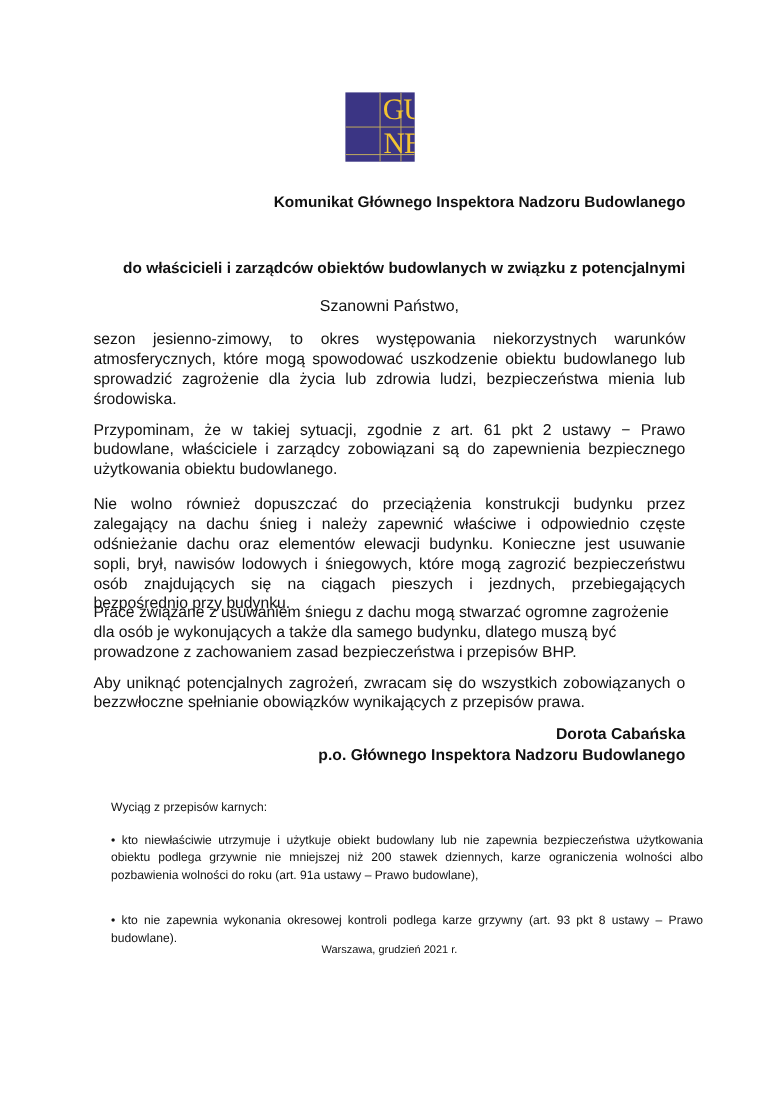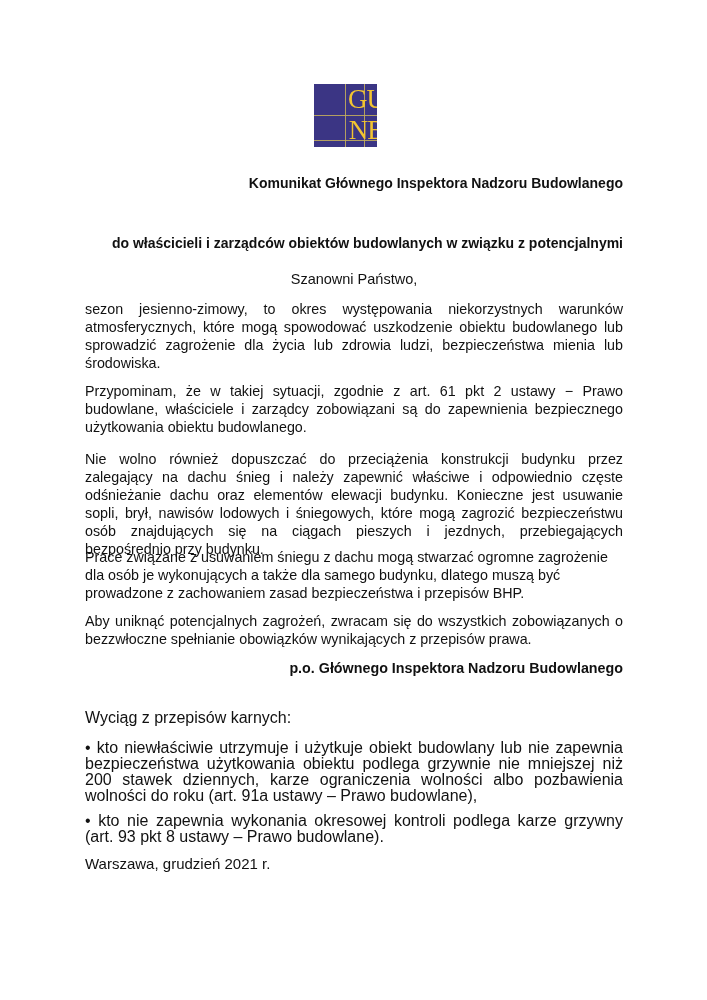--- a/index.html
+++ b/index.html
@@ -15,25 +15,25 @@
            font-weight: bold; font-size: 14px; line-height: 19px; }
   .t1 { top: 174px; }
   .t2 { top: 202px; margin-top: 32px; }
   .salut { position: absolute; left: 85px; width: 538px; top: 270px;
            text-align: center; font-size: 14.5px; line-height: 18px; }
   .p { position: absolute; left: 85px; width: 538px; font-size: 14.3px;
        line-height: 18px; text-align: justify; margin: 0; }
   .p.left { text-align: left; }
   .sig { position: absolute; left: 85px; width: 538px; text-align: right;
          font-weight: bold; font-size: 14.3px; line-height: 19px; }
-  .small { position: absolute; left: 85px; width: 538px; font-size: 16px;
-           line-height: 16px; text-align: justify; margin: 0; }
+  .small { position: absolute; left: 85px; width: 538px; font-size: 11px;
+           line-height: 16px; text-align: justify; margin: 16px; }
   .small.left { text-align: left; }
-  .date { position: absolute; left: 85px; width: 538px; text-align: left;
-          font-size: 15px; line-height: 16px; top: 856px; }
+  .date { position: absolute; left: 85px; width: 538px; text-align: center;
+          font-size: 10px; line-height: 16px; top: 856px; }
 </style>
 </head>
 <body>
 
 <div class="logo">
   <div class="gl" style="left:0;top:31px;width:63px;height:1px;"></div>
   <div class="gl" style="left:0;top:56px;width:63px;height:1px;"></div>
   <div class="gl" style="left:31px;top:0;width:1px;height:63px;"></div>
   <div class="gl" style="left:50px;top:0;width:1px;height:63px;"></div>
   <div class="letters">
@@ -49,20 +49,21 @@
 
 <div class="salut">Szanowni Państwo,</div>
 
 <p class="p" style="top:300px;">sezon jesienno-zimowy, to okres występowania niekorzystnych warunków atmosferycznych, które mogą spowodować uszkodzenie obiektu budowlanego lub sprowadzić zagrożenie dla życia lub zdrowia ludzi, bezpieczeństwa mienia lub środowiska.</p>
 <p class="p" style="top:382px;">Przypominam, że w takiej sytuacji, zgodnie z art. 61 pkt 2 ustawy − Prawo budowlane, właściciele i zarządcy zobowiązani są do zapewnienia bezpiecznego użytkowania obiektu budowlanego.</p>
 <p class="p" style="top:450px;">Nie wolno również dopuszczać do przeciążenia konstrukcji budynku przez zalegający na dachu śnieg i należy zapewnić właściwe i odpowiednio częste odśnieżanie dachu oraz elementów elewacji budynku. Konieczne jest usuwanie sopli, brył, nawisów lodowych i śniegowych, które mogą zagrozić bezpieczeństwu osób znajdujących się na ciągach pieszych i jezdnych, przebiegających bezpośrednio przy budynku.</p>
 <p class="p left" style="top:548px;">Prace związane z usuwaniem śniegu z dachu mogą stwarzać ogromne zagrożenie dla osób je wykonujących a także dla samego budynku, dlatego muszą być prowadzone z zachowaniem zasad bezpieczeństwa i przepisów BHP.</p>
 <p class="p" style="top:612px;">Aby uniknąć potencjalnych zagrożeń, zwracam się do wszystkich zobowiązanych o bezzwłoczne spełnianie obowiązków wynikających z przepisów prawa.</p>
 
 <div class="sig" style="top:659px;">
+  <div>Dorota Cabańska</div>
   <div>p.o. Głównego Inspektora Nadzoru Budowlanego</div>
 </div>
 
 <p class="small left" style="top:710px;">Wyciąg z przepisów karnych:</p>
 <p class="small" style="top:740px;">• kto niewłaściwie utrzymuje i użytkuje obiekt budowlany lub nie zapewnia bezpieczeństwa użytkowania obiektu podlega grzywnie nie mniejszej niż 200 stawek dziennych, karze ograniczenia wolności albo pozbawienia wolności do roku (art. 91a ustawy – Prawo budowlane),</p>
 <p class="small" style="top:813px;">• kto nie zapewnia wykonania okresowej kontroli podlega karze grzywny (art. 93 pkt 8 ustawy – Prawo budowlane).</p>
 
 <div class="date">Warszawa, grudzień 2021 r.</div>
 
 </body></html>

